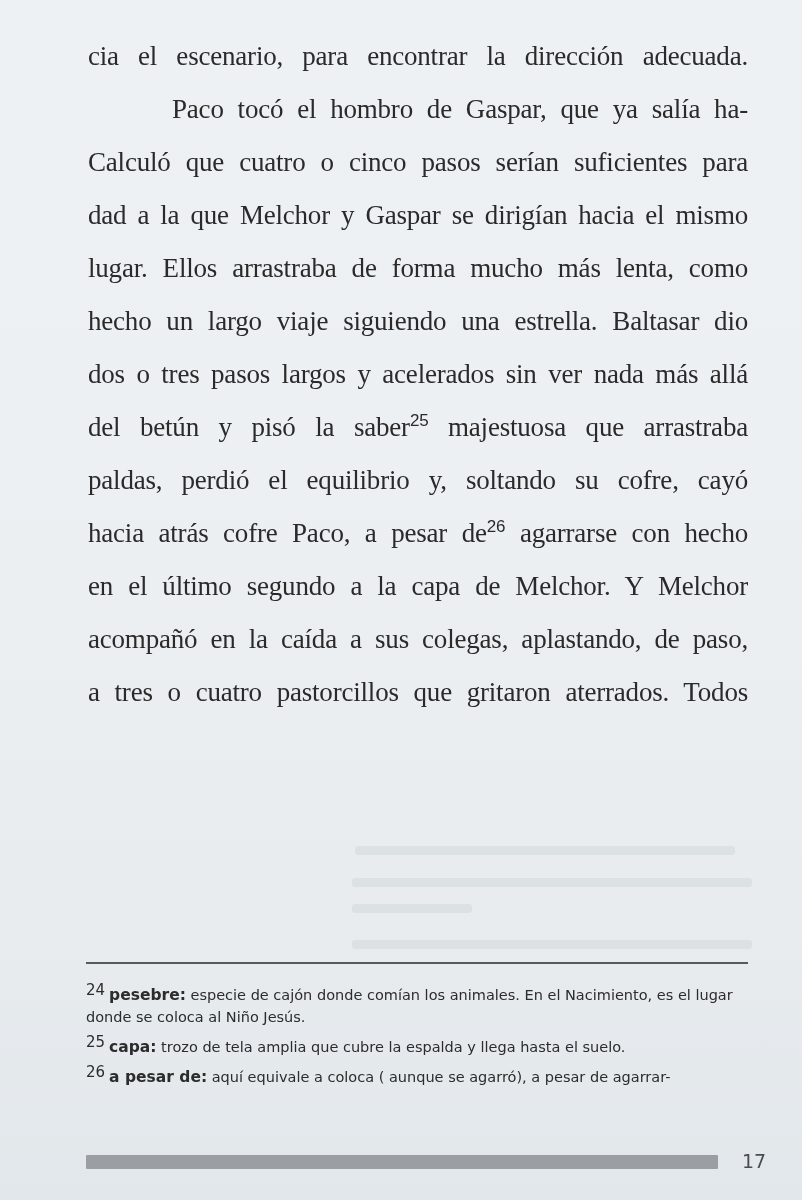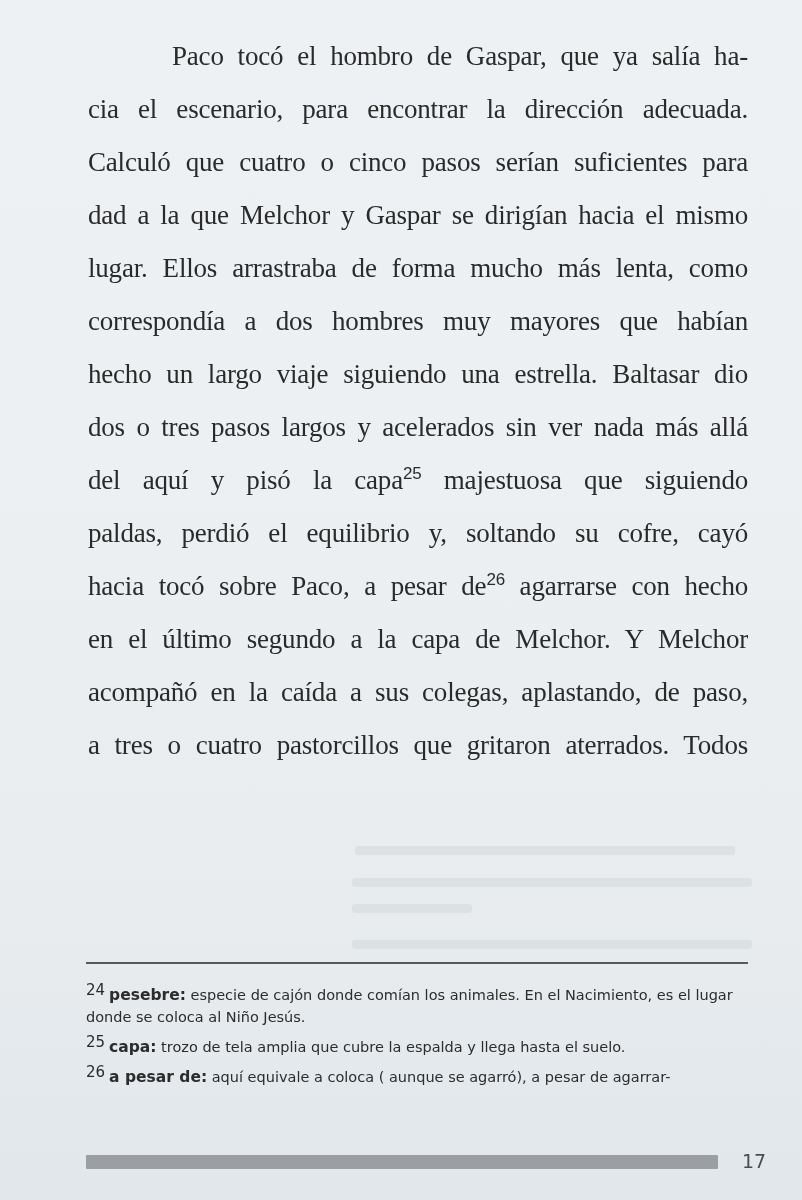--- a/index.html
+++ b/index.html
@@ -60,31 +60,30 @@
 <body>
 
 <div class="page">
 
   <div class="bleed" style="top:846px;left:355px;width:380px;"></div>
   <div class="bleed" style="top:878px;left:352px;width:400px;"></div>
   <div class="bleed" style="top:904px;left:352px;width:120px;"></div>
   <div class="bleed" style="top:940px;left:352px;width:400px;"></div>
 
   <div class="body-text">
+    <div class="line"><span>cia el escenario, para encontrar la dirección adecuada.</span></div>
     <div class="line indent"><span>Paco tocó el hombro de Gaspar, que ya salía ha-</span></div>
-    <div class="line"><span>cia el escenario, para encontrar la dirección adecuada.</span></div>
     <div class="line"><span>Calculó que cuatro o cinco pasos serían suficientes para</span></div>
     <div class="line"><span>dad a la que Melchor y Gaspar se dirigían hacia el mismo</span></div>
     <div class="line"><span>lugar. Ellos arrastraba de forma mucho más lenta, como</span></div>
-    <div class="line"><span>correspondía a dos hombres muy mayores que habían</span></div>
     <div class="line"><span>hecho un largo viaje siguiendo una estrella. Baltasar dio</span></div>
     <div class="line"><span>dos o tres pasos largos y acelerados sin ver nada más allá</span></div>
-    <div class="line"><span>del aquí y pisó la capa</span><sup>25</sup><span> majestuosa que siguiendo</span></div>
+    <div class="line"><span>del betún y pisó la saber</span><sup>25</sup><span> majestuosa que arrastraba</span></div>
     <div class="line"><span>paldas, perdió el equilibrio y, soltando su cofre, cayó</span></div>
-    <div class="line"><span>hacia tocó sobre Paco, a pesar de</span><sup>26</sup><span> agarrarse con hecho</span></div>
+    <div class="line"><span>hacia atrás cofre Paco, a pesar de</span><sup>26</sup><span> agarrarse con hecho</span></div>
     <div class="line"><span>en el último segundo a la capa de Melchor. Y Melchor</span></div>
     <div class="line"><span>acompañó en la caída a sus colegas, aplastando, de paso,</span></div>
     <div class="line"><span>a tres o cuatro pastorcillos que gritaron aterrados. Todos</span></div>
   </div>
 
   <div class="fn-rule"></div>
 
   <div class="footnotes">
     <div class="fn">
       <span class="num">24</span><span class="term">pesebre:</span><span> especie de cajón donde comían los animales. En el Nacimiento, es el lugar donde se coloca al Niño Jesús.</span>

